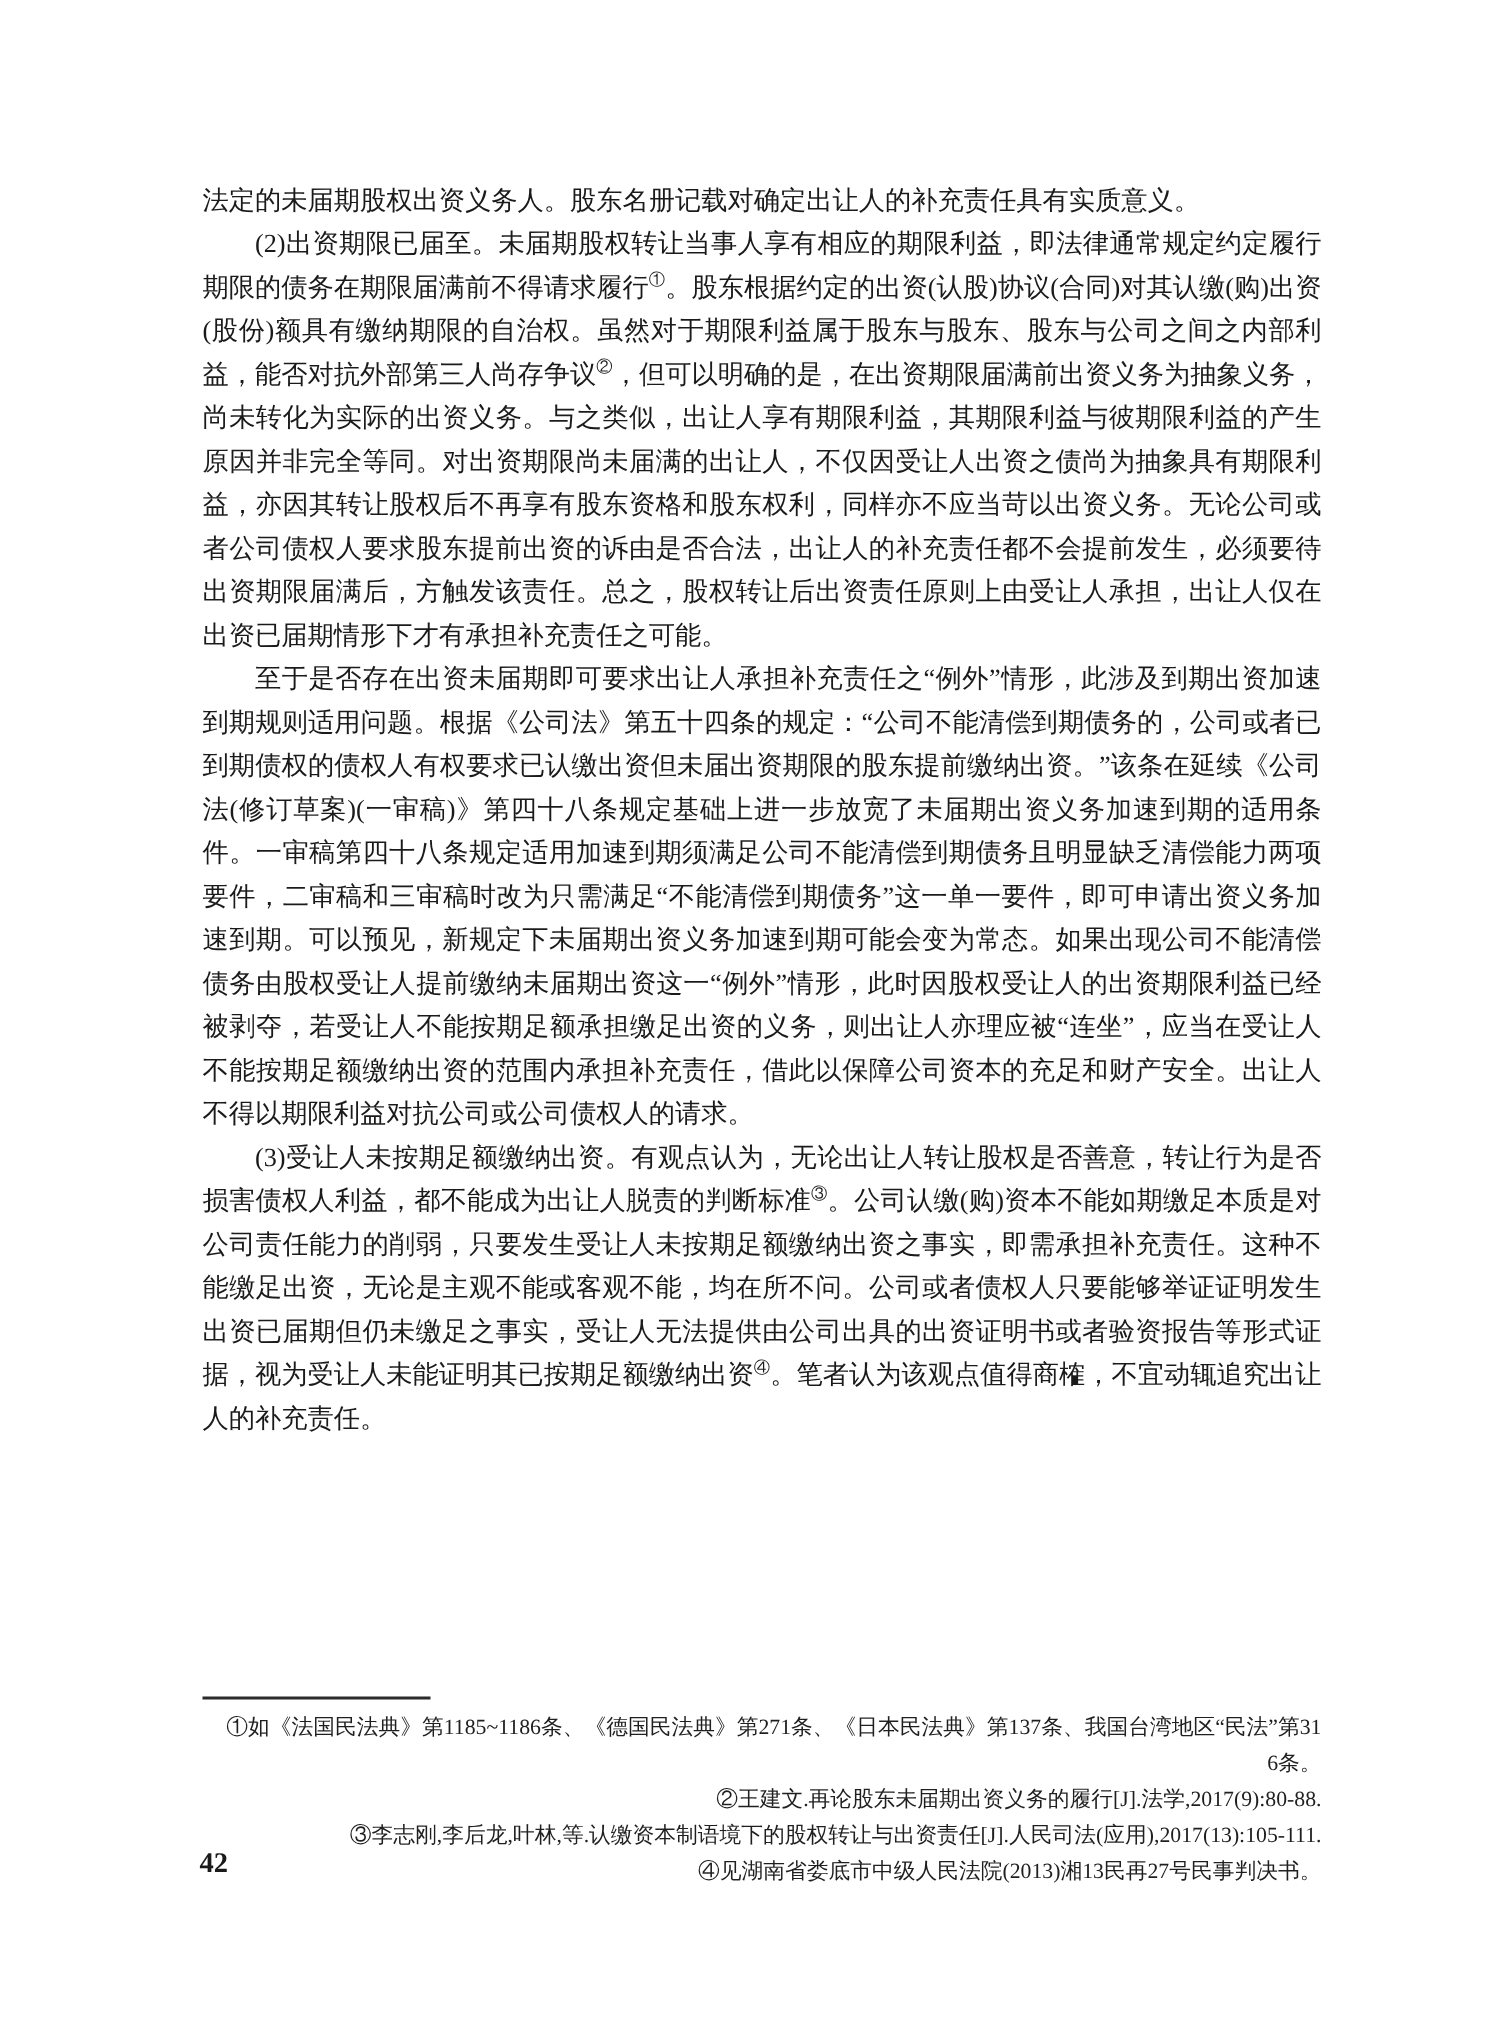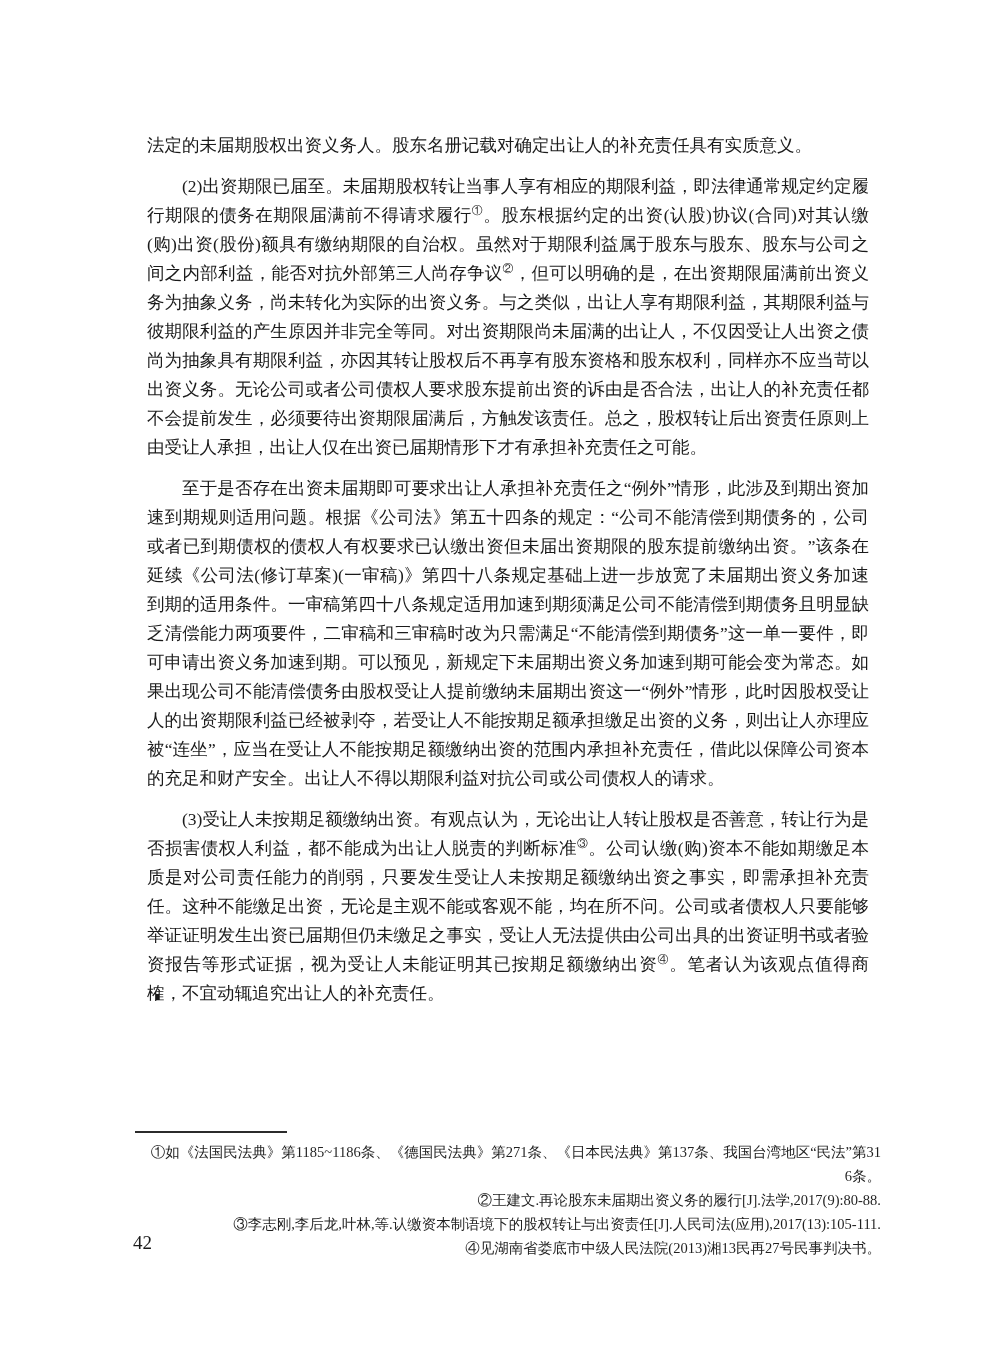--- a/index.html
+++ b/index.html
@@ -16,21 +16,21 @@
     font-family: "Liberation Serif", "DejaVu Serif", serif;
     color: #1a1a1a;
   }
   .article-text {
     position: absolute;
     left: 135px;
     top: 119px;
     width: 746px;
   }
   .article-text p {
-    margin: 12px;
+    margin: 0;
     font-size: 17.5px;
     line-height: 29px;
     text-align: justify;
     text-justify: inter-ideograph;
     letter-spacing: 0;
     word-break: break-all;
   }
   .article-text p.indent {
     text-indent: 2em;
   }
@@ -60,20 +60,21 @@
     color: #1f1f1f;
     word-break: break-all;
   }
   .page-number {
     position: absolute;
     left: 133px;
     top: 1230px;
     font-size: 19px;
     line-height: 26px;
     color: #1a1a1a;
+    font-weight: bold;
   }
 </style>
 </head>
 <body>
 
 <div class="page">
 
   <div class="article-text">
     <p>法定的未届期股权出资义务人。股东名册记载对确定出让人的补充责任具有实质意义。</p>
     <p class="indent">(2)出资期限已届至。未届期股权转让当事人享有相应的期限利益，即法律通常规定约定履行期限的债务在期限届满前不得请求履行<sup>①</sup>。股东根据约定的出资(认股)协议(合同)对其认缴(购)出资(股份)额具有缴纳期限的自治权。虽然对于期限利益属于股东与股东、股东与公司之间之内部利益，能否对抗外部第三人尚存争议<sup>②</sup>，但可以明确的是，在出资期限届满前出资义务为抽象义务，尚未转化为实际的出资义务。与之类似，出让人享有期限利益，其期限利益与彼期限利益的产生原因并非完全等同。对出资期限尚未届满的出让人，不仅因受让人出资之债尚为抽象具有期限利益，亦因其转让股权后不再享有股东资格和股东权利，同样亦不应当苛以出资义务。无论公司或者公司债权人要求股东提前出资的诉由是否合法，出让人的补充责任都不会提前发生，必须要待出资期限届满后，方触发该责任。总之，股权转让后出资责任原则上由受让人承担，出让人仅在出资已届期情形下才有承担补充责任之可能。</p>

